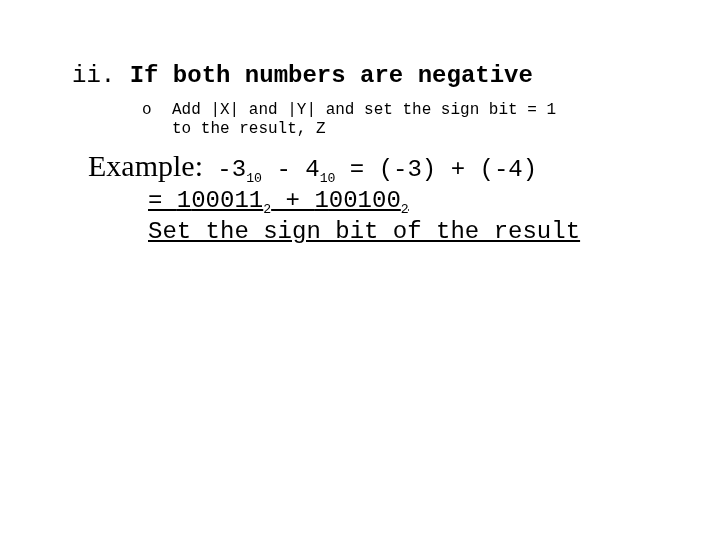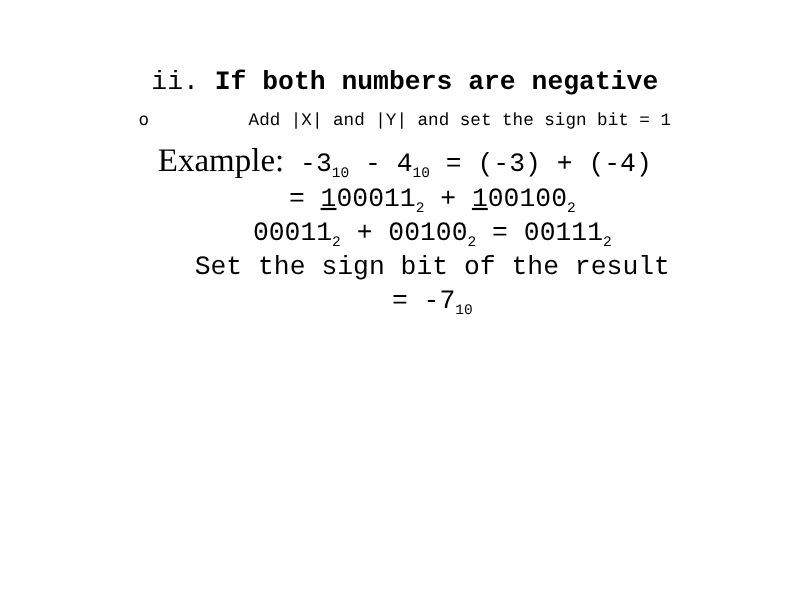--- a/index.html
+++ b/index.html
@@ -7,46 +7,46 @@
     padding: 0;
     width: 720px;
     height: 540px;
     font-family: "Courier New", Courier, monospace;
     font-size: 24px;
     line-height: 1.3;
     background: #fff;
     color: #000;
   }
   .wrap {
-    padding: 60px 40px 0 56px;
-    text-align: center;
+    padding: 60px 40px 0 72px;
   }
   .heading {
     margin-bottom: 10px;
   }
   .heading .txt { font-weight: bold; }
   .sub-bullet {
     font-size: 16px;
     margin: 0 0 4px 100px;
     line-height: 1.2;
     position: relative;
   }
   .sub-bullet .o {
     position: absolute;
     left: -30px;
     top: 0;
   }
   .body-lines {
     margin-top: 6px;
   }
   .line {
-    margin-left: 0;
+    margin-left: 16px;
   }
   .line.indent {
-    margin-left: 50px;
+    margin-left: 76px;
+    text-decoration: underline;
   }
   .example-label {
     font-family: "Times New Roman", Times, serif;
     font-size: 30px;
   }
   .b { font-weight: bold; }
   .u { text-decoration: underline; }
   sub { font-size: 0.55em; vertical-align: sub; line-height: 0; }
 </style>
 </head>
@@ -55,40 +55,35 @@
 <div class="wrap">
 
   <div class="heading">
     <span>ii.</span>
     <span class="txt">If both numbers are negative</span>
   </div>
 
   <div class="sub-bullet">
     <span class="o">o</span>
     <span>Add |X| and |Y| and set the sign bit = 1</span><br>
+    <span>to the result, Z</span>
   </div>
 
   <div class="body-lines">
 
     <div class="line">
       <span class="example-label">Example:</span><span> -3</span><sub>10</sub><span> - 4</span><sub>10</sub><span> = (-3) + (-4)</span>
     </div>
 
     <div class="line indent">
       <span>= </span><span class="u">1</span><span>00011</span><sub>2</sub><span> + </span><span class="u">1</span><span>00100</span><sub>2</sub>
     </div>
 
 
-    <div class="line indent">
-      <span>00011</span><sub>2</sub><span> + 00100</span><sub>2</sub><span> = 00111</span><sub>2</sub>
-    </div>
 
     <div class="line indent">
       <span>Set the sign bit of the result</span>
     </div>
 
 
-    <div class="line indent">
-      <span>= -7</span><sub>10</sub>
-    </div>
 
   </div>
 </div>
 
 </body></html>

